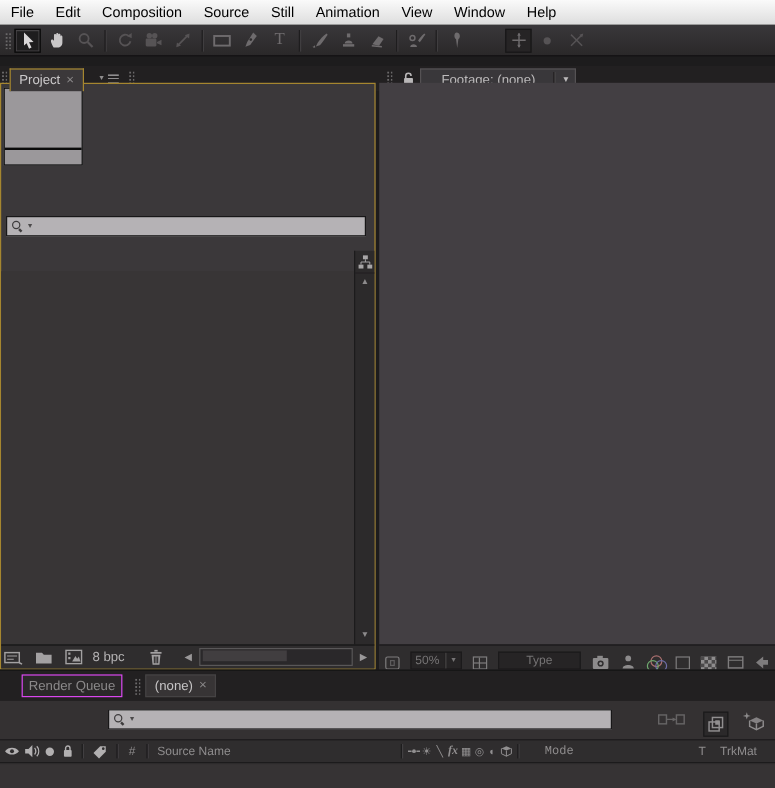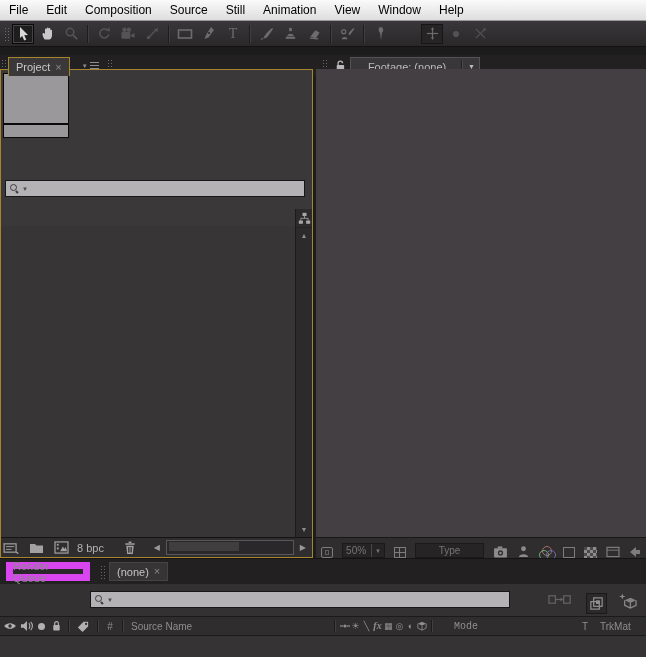--- a/index.html
+++ b/index.html
@@ -95,21 +95,21 @@
   .safeico{width:11px;height:9px;border:1px solid currentColor;border-radius:2px;position:relative;}
   .safeico::after{content:"";position:absolute;left:3px;top:2px;right:3px;bottom:2px;border:1px solid currentColor;opacity:.6;}
   .checker{width:13px;height:11px;flex:none;
     background:conic-gradient(#8e8c8d 25%,#4b494a 0 50%,#8e8c8d 0 75%,#4b494a 0);
     background-size:6px 6px;}
   .rgb{position:relative;width:15px;height:12px;flex:none;}
   .rgb i{position:absolute;width:8px;height:8px;border-radius:50%;display:block;}
   
   .bottomtabs{left:0;top:558px;width:646px;height:26px;background:var(--tab-bar-bg,#222021);
     border-top:1px solid #151415;display:flex;align-items:center;box-sizing:border-box;}
-  .rq-tab{width:84px;height:19px;margin-left:6px;background:#2a2829;border:7px solid #d946ef;
+  .rq-tab{width:84px;height:19px;margin-left:18px;background:#2a2829;border:1px solid #d946ef;
     display:flex;align-items:center;justify-content:center;font-size:11px;color:#8b898a;box-sizing:border-box;}
   .tl-tab{height:19px;padding:0 7px;background:#373435;border:1px solid #454344;
     display:flex;align-items:center;gap:5px;font-size:11px;color:#c6c4c5;box-sizing:border-box;}
   
   .timeline{left:0;top:584px;width:646px;height:73px;background:#343132;}
   .tl-search{left:90px;top:7px;width:420px;height:17px;}
   .tlico{top:9px;display:flex;align-items:center;color:#7b797a;}
   .sunkbtn{border:1px solid #1b1a1b;background:#2b292a;padding:2px;}
   .theader{left:0;top:32px;width:646px;height:20px;background:var(--header-strip-bg,#2f2d2e);
     border-top:1px solid #1c1b1c;border-bottom:1px solid #1c1b1c;display:flex;align-items:center;

